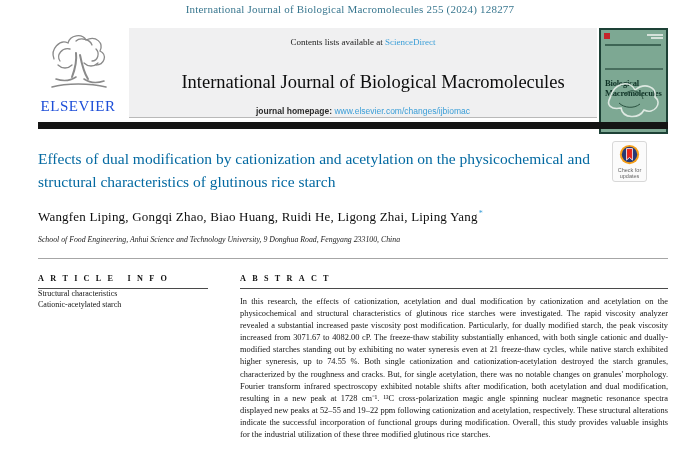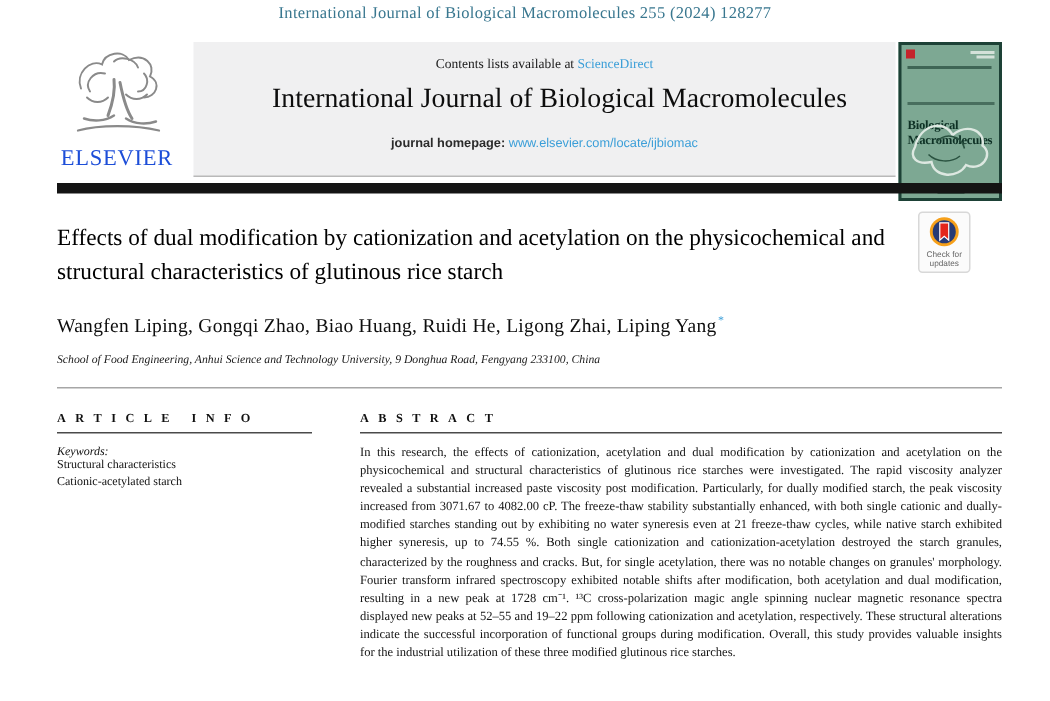--- a/index.html
+++ b/index.html
@@ -11,41 +11,41 @@
 
   
   .elsevier { position:absolute; left:37px; top:29px; width:82px; height:90px; text-align:center; }
   .elsevier .tree { display:block; margin:0 auto; }
   .elsevier .els-word { font-size:15px; color:#1d4ed8; letter-spacing:0.5px; margin-top:1px; font-weight:500; }
 
   .band { position:absolute; left:129px; top:28px; width:468px; height:90px;
           background:#f0f0f1; border-bottom:1px solid #b9b9b9; text-align:center; }
   .band .contents { margin-top:9px; font-size:9px; color:#1a1a1a; }
   .band .sd-link { color:#3a9ed8; cursor:pointer; }
-  .band .jtitle { margin-top:9px; font-size:18.5px; color:#0d0d0d;padding-left:20px; }
+  .band .jtitle { margin-top:25px; font-size:18.5px; color:#0d0d0d;padding-left:20px; }
   .band .homepage { margin-top:13px; font-size:8.5px; font-family:"Liberation Sans", sans-serif; color:#2b2b2b; font-weight:600; }
   .band .hp-link { color:#3a9ed8; font-weight:400; cursor:pointer; }
 
   
   .cover { position:absolute; left:599px; top:28px; width:69px; height:106px;
            background:#7da893; border:2px solid #1d4136; }
   .cover .redsq { position:absolute; left:3px; top:3px; width:6px; height:6px; background:#c4242b; }
   .cover .micro { position:absolute; right:3px; top:4px; width:16px; height:1.5px; background:#e3ebe5; opacity:.85; }
   .cover .micro2 { top:7px; width:12px; }
   .cover .series-bar { position:absolute; left:4px; top:14px; width:56px; height:1.5px; background:#24483a; opacity:.7; }
   .cover .ctitle { position:absolute; left:4px; top:17px; font-size:8.5px; font-weight:bold;
                    color:#0e3125; line-height:9.5px; letter-spacing:-0.2px;margin-top:32px; }
   .cover .subline { position:absolute; left:4px; top:38px; width:58px; height:1.5px; background:#24483a; opacity:.6; }
   .cover .molecule { position:absolute; left:3px; top:42px; }
   .cover .foot-bar { position:absolute; left:24px; bottom:3px; width:18px; height:4px; background:#16382c; }
 
   .blackbar { position:absolute; left:38px; top:122px; width:630px; height:7px; background:#141414; }
 
   
-  .title { position:absolute; left:38px; top:147px; width:560px; font-size:15.5px; line-height:23px; color:#000000; }
+  .title { position:absolute; left:38px; top:147px; width:560px; font-size:15.5px; line-height:23px; color:#0369a1; }
   .authors { position:absolute; left:38px; top:209px; font-size:13px; color:#0d0d0d; letter-spacing:0.2px; }
   .authors .corr { color:#3a9ed8; font-size:8px; vertical-align:super; margin-left:1px; }
   .affiliation { position:absolute; left:38px; top:235px; font-size:7.8px; font-style:italic; color:#1a1a1a; }
 
   .crossmark { position:absolute; left:612px; top:141px; width:35px; height:41px; background:#fbfbfb;
                border:1px solid #d8d8d8; border-radius:3px; display:flex; flex-direction:column;
                align-items:center; justify-content:center; cursor:pointer; }
   .crossmark .cm-label { font-family:"Liberation Sans", sans-serif; font-size:5.5px; line-height:6px;
                          color:#666; text-align:center; margin-top:2px; }
 
@@ -82,21 +82,21 @@
   </svg>
   <div class="els-word">ELSEVIER</div>
 </div>
 
 <div class="band">
   <div class="contents">
     <span>Contents lists available at </span><span class="sd-link">ScienceDirect</span>
   </div>
   <div class="jtitle">International Journal of Biological Macromolecules</div>
   <div class="homepage">
-    <span>journal homepage: </span><span class="hp-link">www.elsevier.com/locate/ijbiomac</span>
+    <span>journal homepage: </span><span class="hp-link">www.elsevier.com/changes/ijbiomac</span>
   </div>
 </div>
 
 <div class="cover">
   <div class="redsq"></div>
   <div class="micro"></div>
   <div class="micro micro2"></div>
   <div class="series-bar"></div>
   <div class="ctitle">
     <div>Biological</div>
@@ -130,21 +130,20 @@
   <span>Wangfen Liping, Gongqi Zhao, Biao Huang, Ruidi He, Ligong Zhai, Liping Yang</span><span class="corr">*</span>
 </div>
 
 <div class="affiliation">School of Food Engineering, Anhui Science and Technology University, 9 Donghua Road, Fengyang 233100, China</div>
 
 <div class="rule-full"></div>
 
 <div class="info-col">
   <div class="col-head">A R T I C L E   I N F O</div>
   <div class="head-rule"></div>
-  <div class="kw-label">Keywords:</div>
   <div class="kw-item">Structural characteristics</div>
   <div class="kw-item">Cationic-acetylated starch</div>
 </div>
 
 <div class="abs-col">
   <div class="col-head">A B S T R A C T</div>
   <div class="head-rule"></div>
   <div class="abs-text">In this research, the effects of cationization, acetylation and dual modification by cationization and acetylation on the physicochemical and structural characteristics of glutinous rice starches were investigated. The rapid viscosity analyzer revealed a substantial increased paste viscosity post modification. Particularly, for dually modified starch, the peak viscosity increased from 3071.67 to 4082.00 cP. The freeze-thaw stability substantially enhanced, with both single cationic and dually-modified starches standing out by exhibiting no water syneresis even at 21 freeze-thaw cycles, while native starch exhibited higher syneresis, up to 74.55 %. Both single cationization and cationization-acetylation destroyed the starch granules, characterized by the roughness and cracks. But, for single acetylation, there was no notable changes on granules' morphology. Fourier transform infrared spectroscopy exhibited notable shifts after modification, both acetylation and dual modification, resulting in a new peak at 1728 cm⁻¹. ¹³C cross-polarization magic angle spinning nuclear magnetic resonance spectra displayed new peaks at 52–55 and 19–22 ppm following cationization and acetylation, respectively. These structural alterations indicate the successful incorporation of functional groups during modification. Overall, this study provides valuable insights for the industrial utilization of these three modified glutinous rice starches.</div>
 </div>
 

